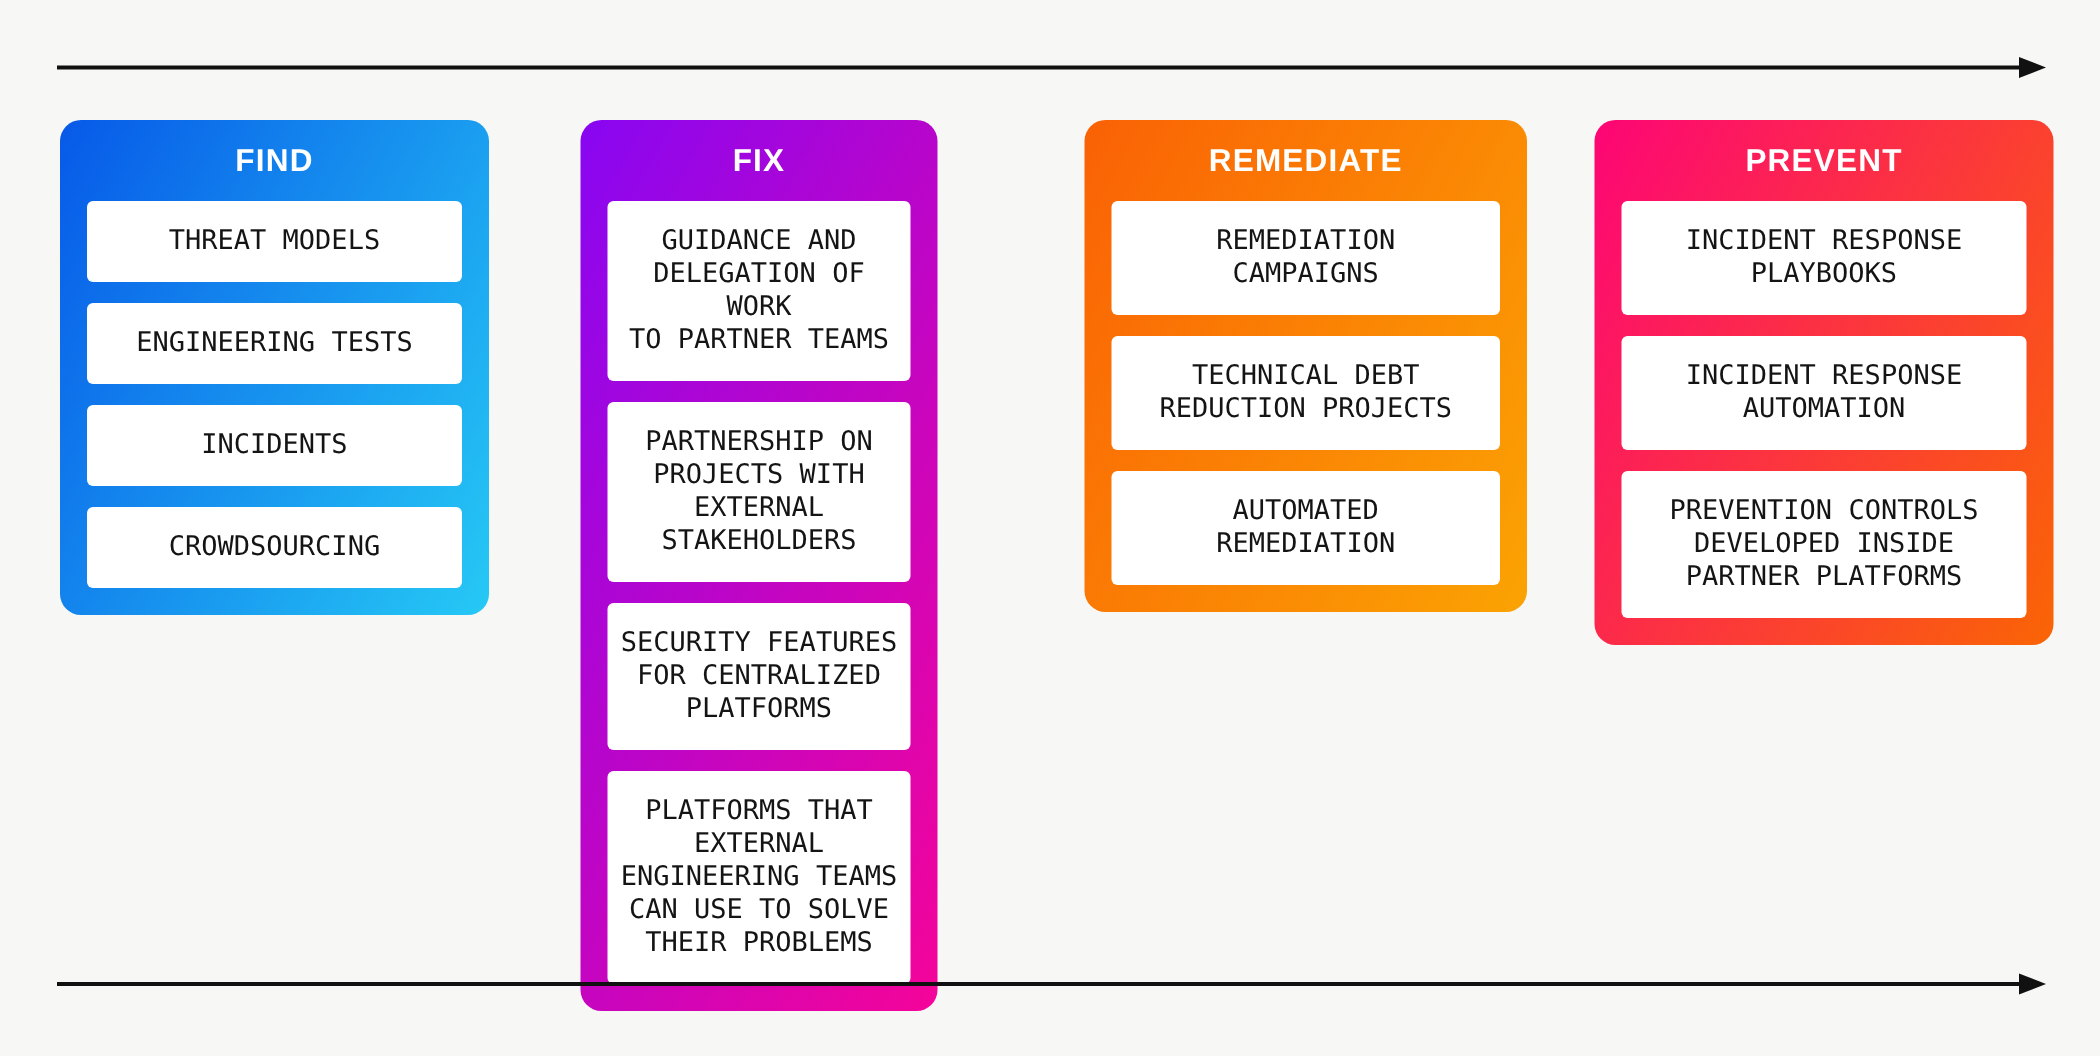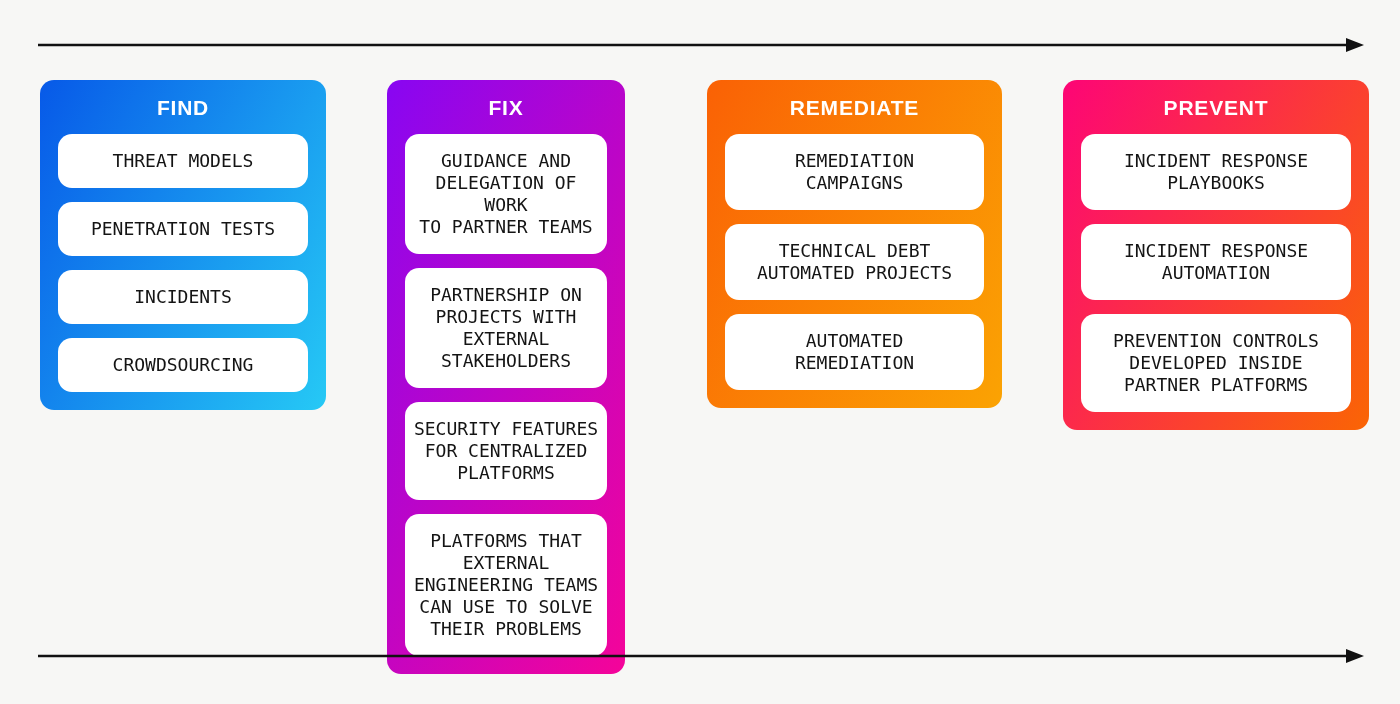--- a/index.html
+++ b/index.html
@@ -25,40 +25,40 @@
 
   .panel {
     position: absolute;
     top: 80px;
     border-radius: 14px;
     padding: 14px 18px 18px 18px;
     box-sizing: border-box;
   }
   .col-find      { left: 40px;   width: 286px; }
   .col-fix       { left: 387px;  width: 238px; }
-  .col-remediate { left: 707px;  width: 295px; }
+  .col-remediate { left: 723px;  width: 295px; }
   .col-prevent   { left: 1063px; width: 306px; }
 
   .panel h2 {
     margin: 0 0 12px 0;
     text-align: center;
     color: #ffffff;
     font-size: 21px;
     line-height: 28px;
     font-weight: 800;
     letter-spacing: 0.8px;
   }
   .cards {
     display: flex;
     flex-direction: column;
     gap: 14px;
   }
   .card {
     background: #ffffff;
-    border-radius: 14px;
+    border-radius: 4px;
     padding: 16px 6px;
     display: flex;
     align-items: flex-start;
     justify-content: center;
   }
   .card span {
     display: block;
     text-align: center;
     white-space: pre-line;
     color: #141414;
@@ -76,21 +76,21 @@
   <polygon points="1308,1 1326,8 1308,15" fill="#111111"></polygon>
 </svg>
 
 <section class="panel col-find" style="background: linear-gradient(118deg, rgb(7, 89, 232), rgb(38, 201, 245));">
   <h2>FIND</h2>
   <div class="cards">
       <div class="card">
         <span>THREAT MODELS</span>
       </div>
       <div class="card">
-        <span>PENETRATION TESTS</span>
+        <span>ENGINEERING TESTS</span>
       </div>
       <div class="card">
         <span>INCIDENTS</span>
       </div>
       <div class="card">
         <span>CROWDSOURCING</span>
       </div>
     </div>
 </section>
 
@@ -124,21 +124,21 @@
 
 <section class="panel col-remediate" style="background: linear-gradient(118deg, rgb(250, 97, 5), rgb(251, 163, 3));">
   <h2>REMEDIATE</h2>
   <div class="cards">
       <div class="card">
         <span>REMEDIATION
 CAMPAIGNS</span>
       </div>
       <div class="card">
         <span>TECHNICAL DEBT
-AUTOMATED PROJECTS</span>
+REDUCTION PROJECTS</span>
       </div>
       <div class="card">
         <span>AUTOMATED
 REMEDIATION</span>
       </div>
     </div>
 </section>
 
 <section class="panel col-prevent" style="background: linear-gradient(118deg, rgb(253, 5, 118), rgb(250, 101, 4));">
   <h2>PREVENT</h2>

